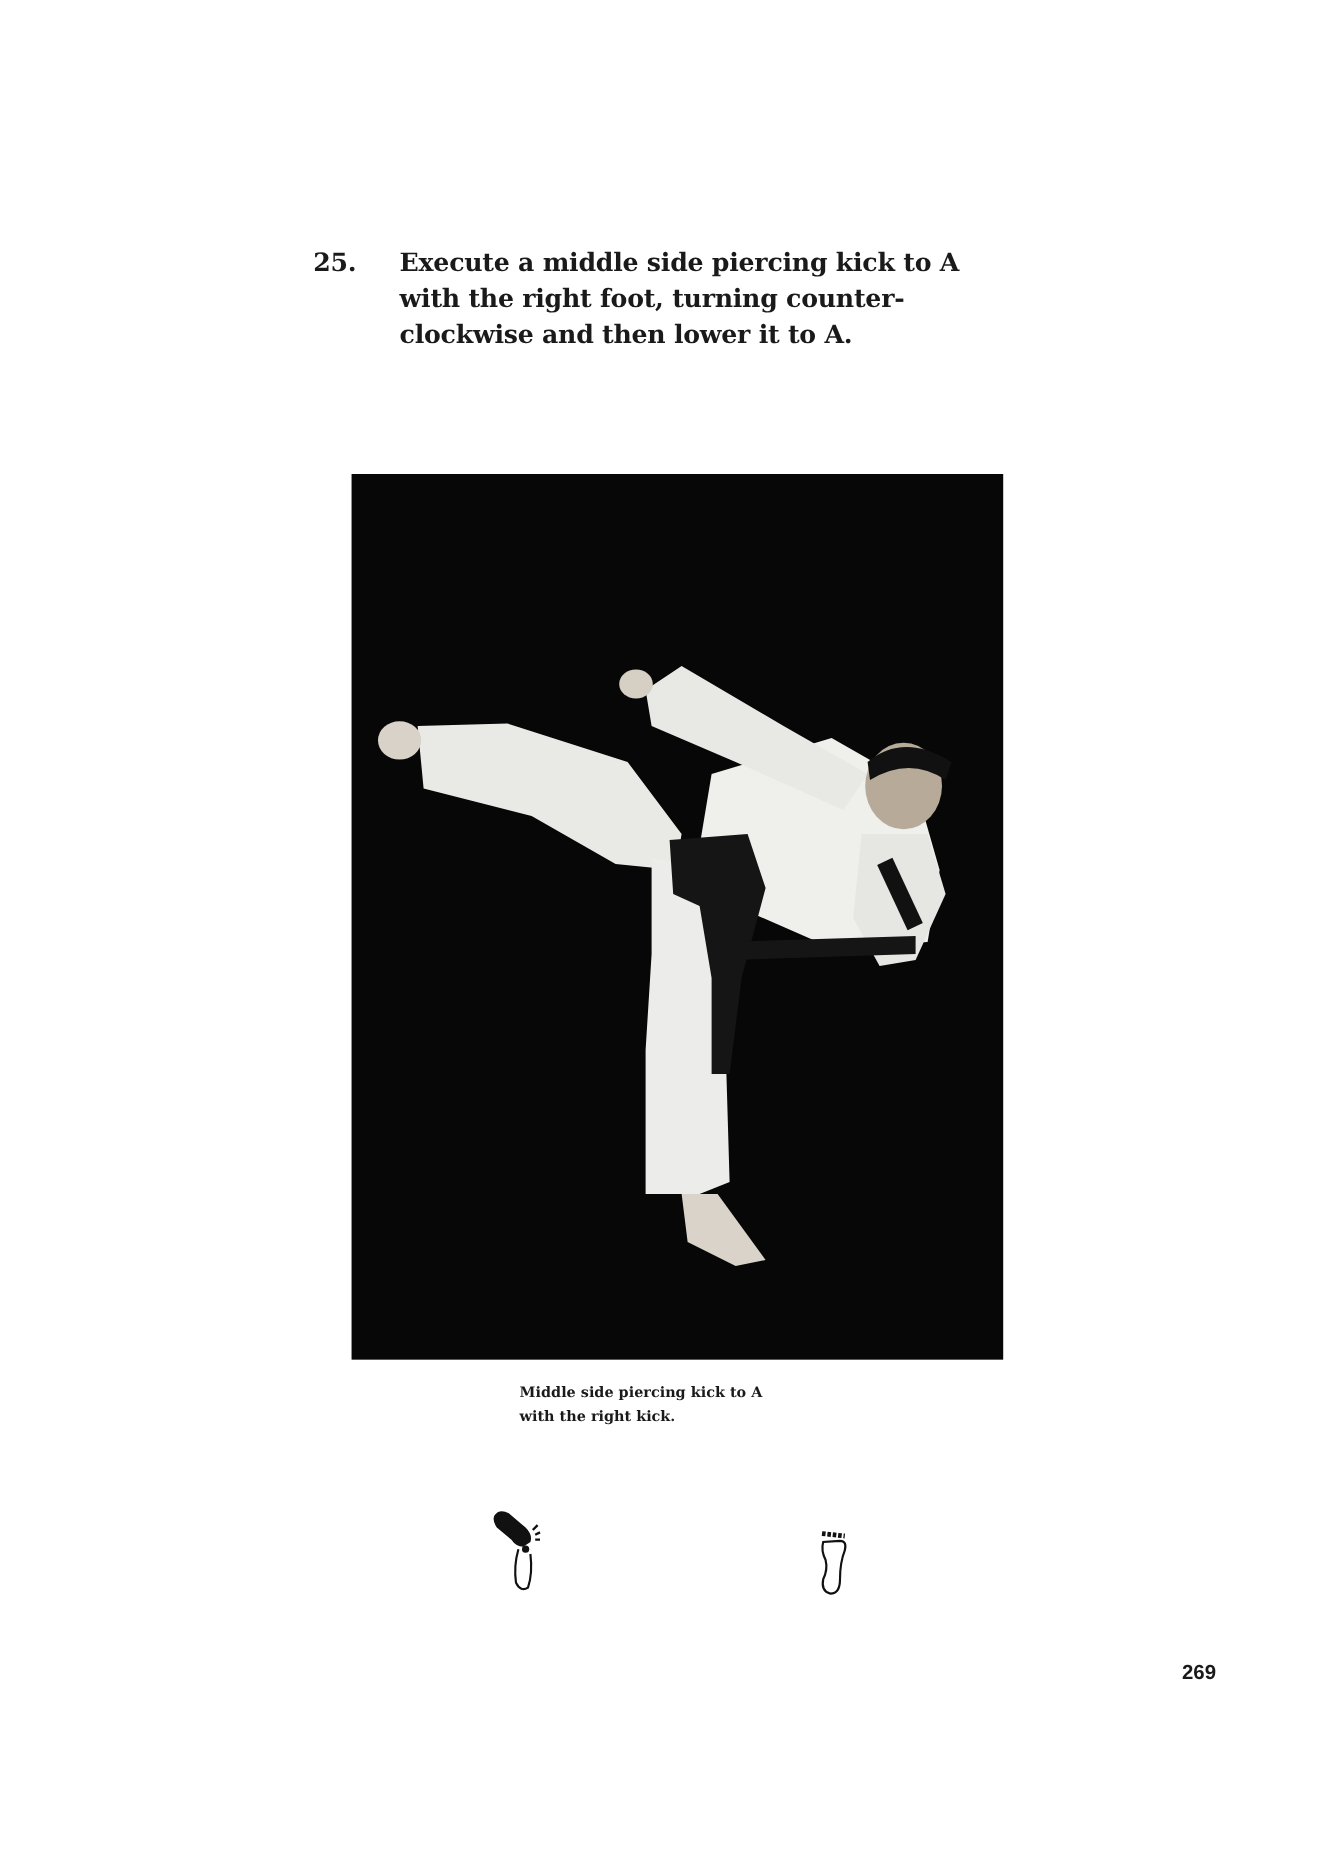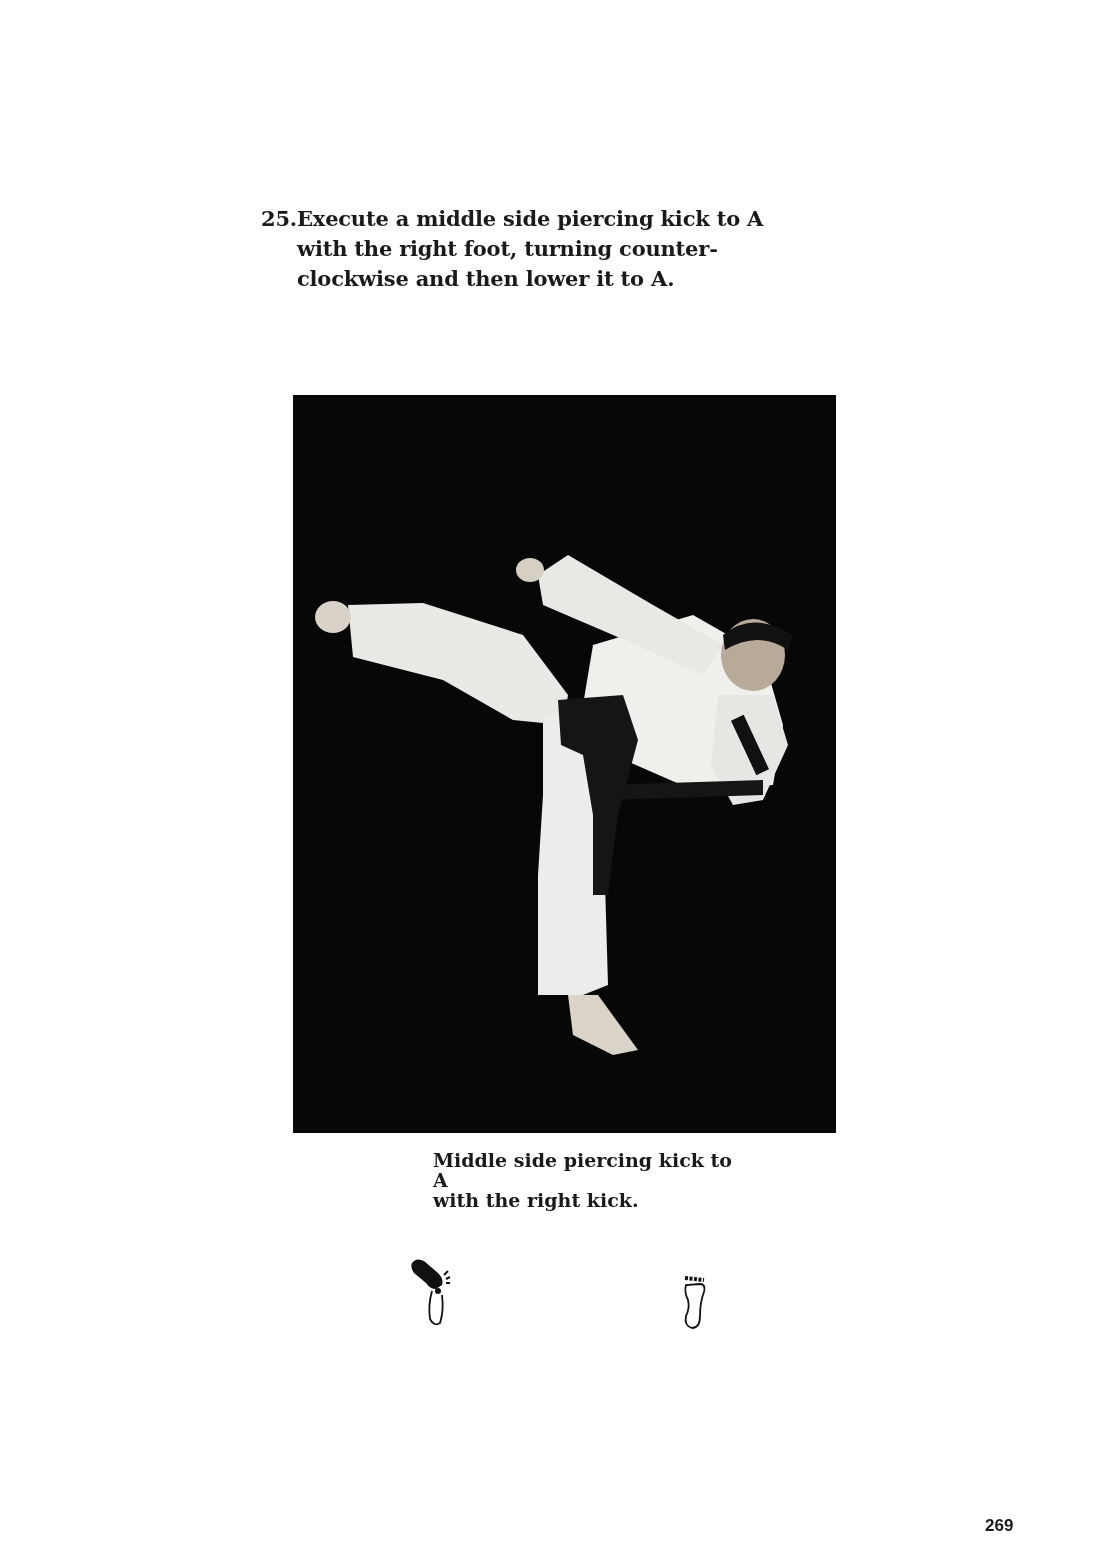--- a/index.html
+++ b/index.html
@@ -1,26 +1,26 @@
 <!DOCTYPE html>
 <html><head>
   <meta charset="utf-8">
   <style>
     html, body { margin: 0; padding: 0; background: #ffffff; }
     body { width: 1119px; height: 1548px; position: relative; overflow: hidden; font-family: "DejaVu Serif", "Liberation Serif", serif; color: #1a1a1a; }
     .instruction { position: absolute; left: 261px; top: 204px; width: 580px; font-weight: bold; font-size: 21px; line-height: 30px; letter-spacing: -0.2px; }
     .instruction .num { position: absolute; left: 0; top: 0; }
-    .instruction .text { display: block; margin-left: 36px; width: 515px; }
+    .instruction .text { display: block; margin-left: 72px; width: 515px; }
     .photo { position: absolute; left: 293px; top: 395px; width: 543px; height: 738px; background: #070707; overflow: hidden; }
     .photo svg { width: 100%; height: 100%; display: block; }
-    .caption { position: absolute; left: 433px; top: 1150px; width: 320px; font-weight: bold; font-size: 19px; line-height: 20px; }
+    .caption { position: absolute; left: 433px; top: 1150px; width: 320px; font-weight: bold; font-size: 12px; line-height: 20px; }
     .foot { position: absolute; }
     .foot-left { left: 408px; top: 1255px; width: 50px; height: 75px; }
     .foot-right { left: 680px; top: 1272px; width: 30px; height: 60px; }
-    .page-num { position: absolute; left: 985px; top: 1516px; font-family: "Liberation Sans", "DejaVu Sans", sans-serif; font-weight: bold; font-size: 17px; }
+    .page-num { position: absolute; left: 985px; top: 1384px; font-family: "Liberation Sans", "DejaVu Sans", sans-serif; font-weight: bold; font-size: 17px; }
   </style>
 </head>
 <body>
 
 <div class="instruction">
   <span class="num">25.</span>
   <span class="text">Execute a middle side piercing kick to A with the right foot, turning counter-clockwise and then lower it to A.</span>
 </div>
 
 <div class="photo">

